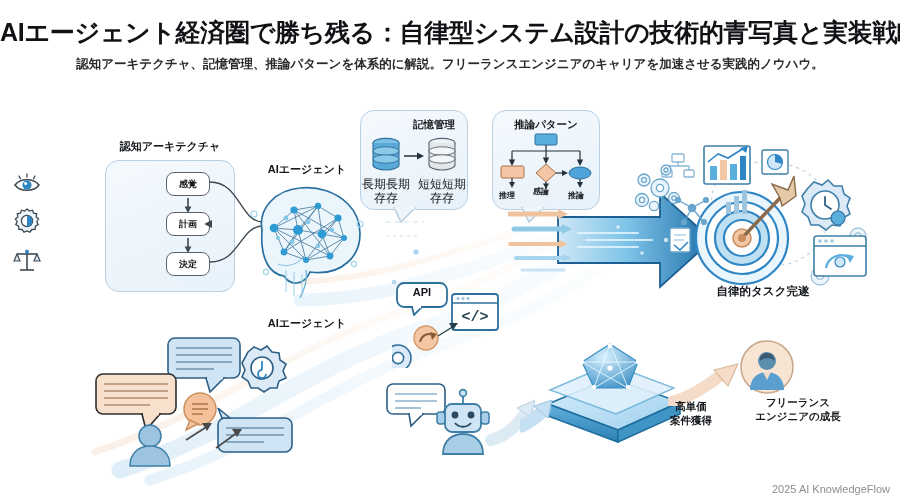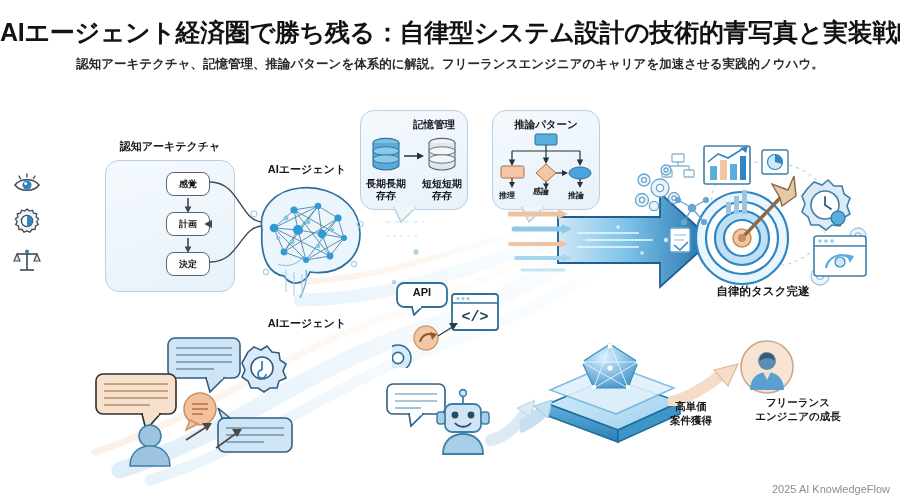--- a/index.html
+++ b/index.html
@@ -42,21 +42,21 @@
   .cogbox{
     position:absolute;width:44px;height:24px;border:1.4px solid #5b6570;
     border-radius:8px;background:#fff;box-sizing:border-box;
     font-size:9px;font-weight:bold;color:#15181c;
     display:flex;align-items:center;justify-content:center;
   }
   .cogicon{position:absolute;left:12px;width:30px;height:30px;}
 
   
   #mem-panel{left:360px;top:110px;width:108px;height:100px;}
-  .memlbl{position:absolute;font-size:10px;font-weight:bold;text-align:center;
+  .memlbl{position:absolute;font-size:12px;font-weight:normal;text-align:center;
     line-height:1.15;color:#14171b;width:50px;}
 
   
   #rea-panel{left:492px;top:110px;width:108px;height:100px;}
   .realbl{position:absolute;font-size:8px;font-weight:bold;color:#14171b;}
 
   
   #brain{position:absolute;left:232px;top:168px;width:150px;height:130px;}
 
   

